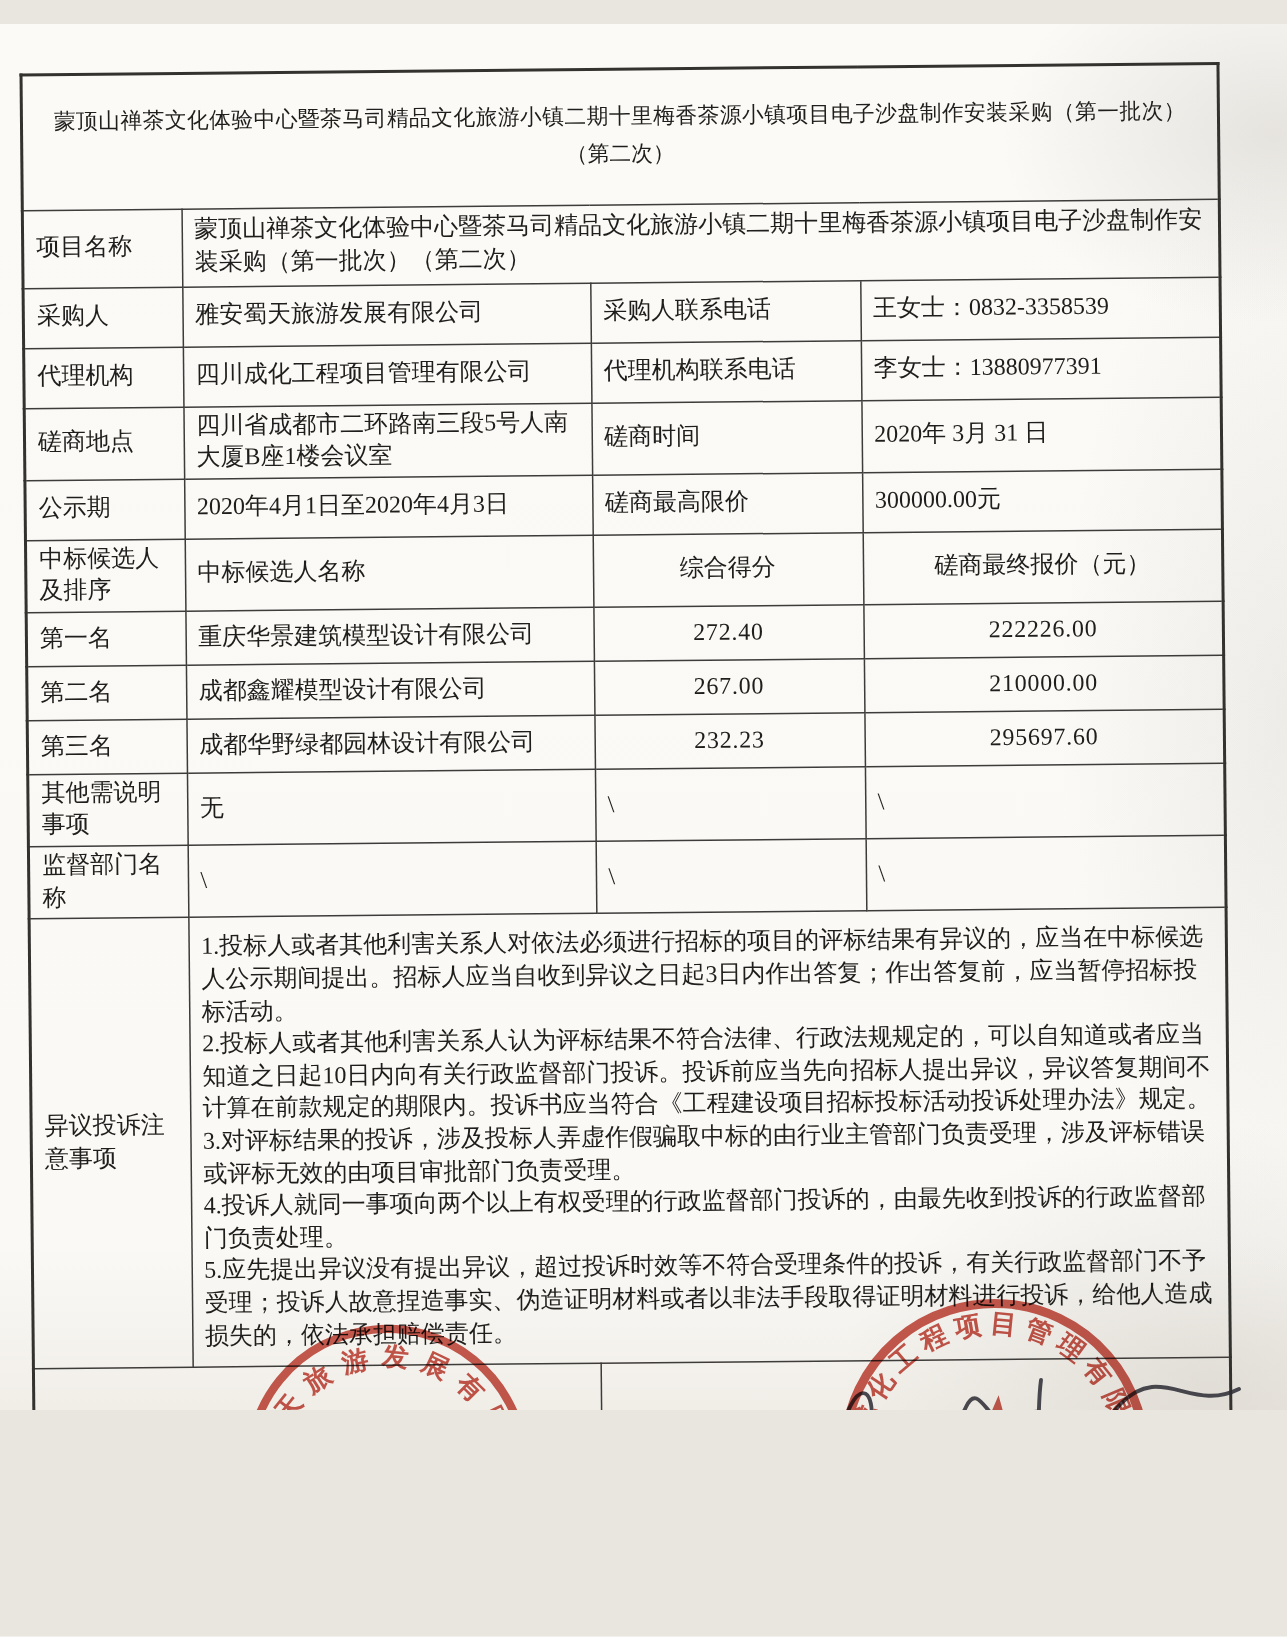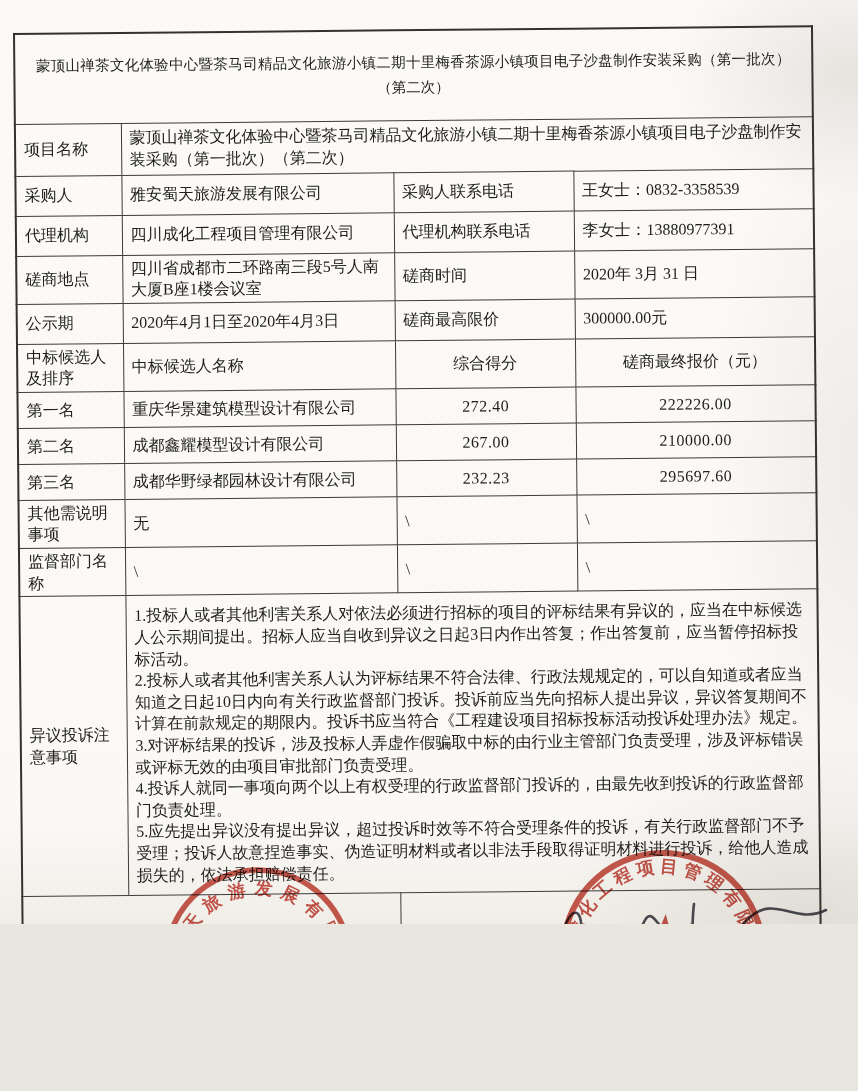--- a/index.html
+++ b/index.html
@@ -3,21 +3,21 @@
 <meta charset="utf-8">
 <style>
   html,body{margin:0;padding:0;}
   body{
     font-family:"Liberation Serif","DejaVu Serif",serif;
     background:#e9e6e0;
   }
   .paper{
     position:relative;
     width:858px;height:924px;
-    margin:0 auto;
+    margin:16px auto;
     overflow:hidden;
     color:#222;
     background:
       radial-gradient(260px 180px at 99% 8%, rgba(176,170,160,.28), transparent 70%),
       radial-gradient(340px 240px at 94% 98%, rgba(186,180,170,.30), transparent 72%),
       radial-gradient(200px 500px at 100% 50%, rgba(180,174,164,.18), transparent 75%),
       linear-gradient(180deg,#fbfaf7 0%,#faf9f6 88%,#f1eee8 100%),
       #faf9f6;
   }
   .tilt{

